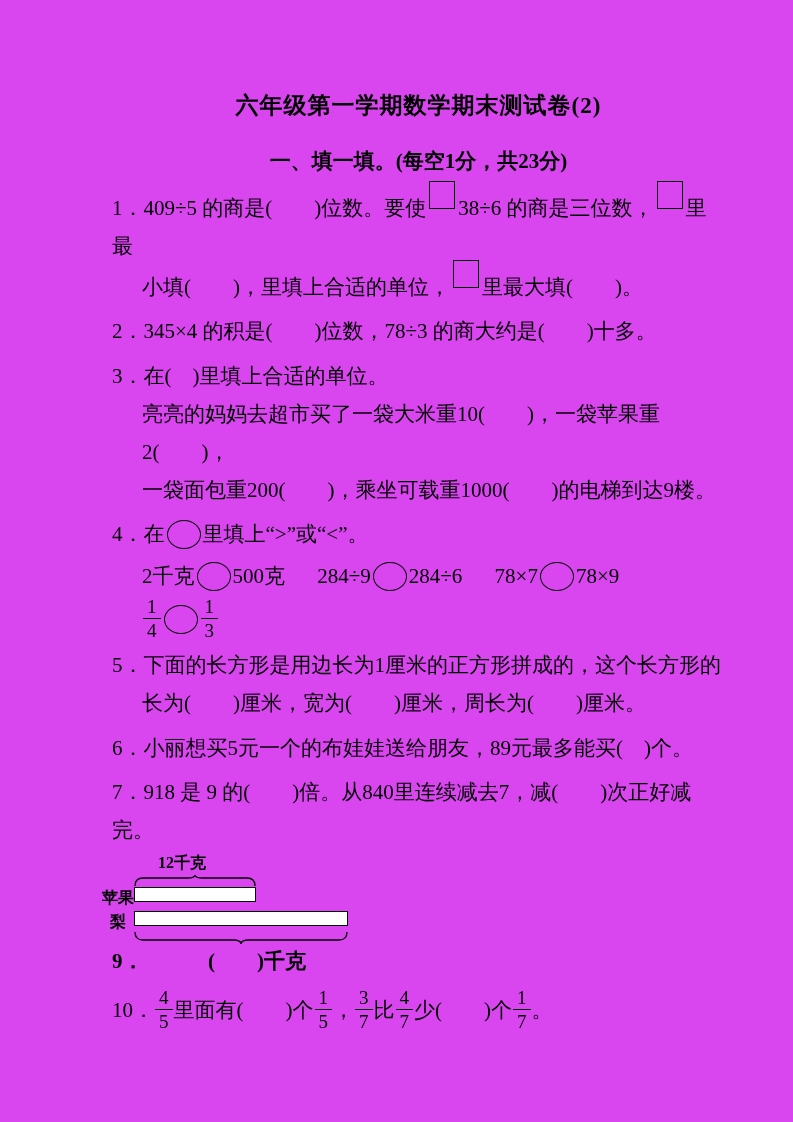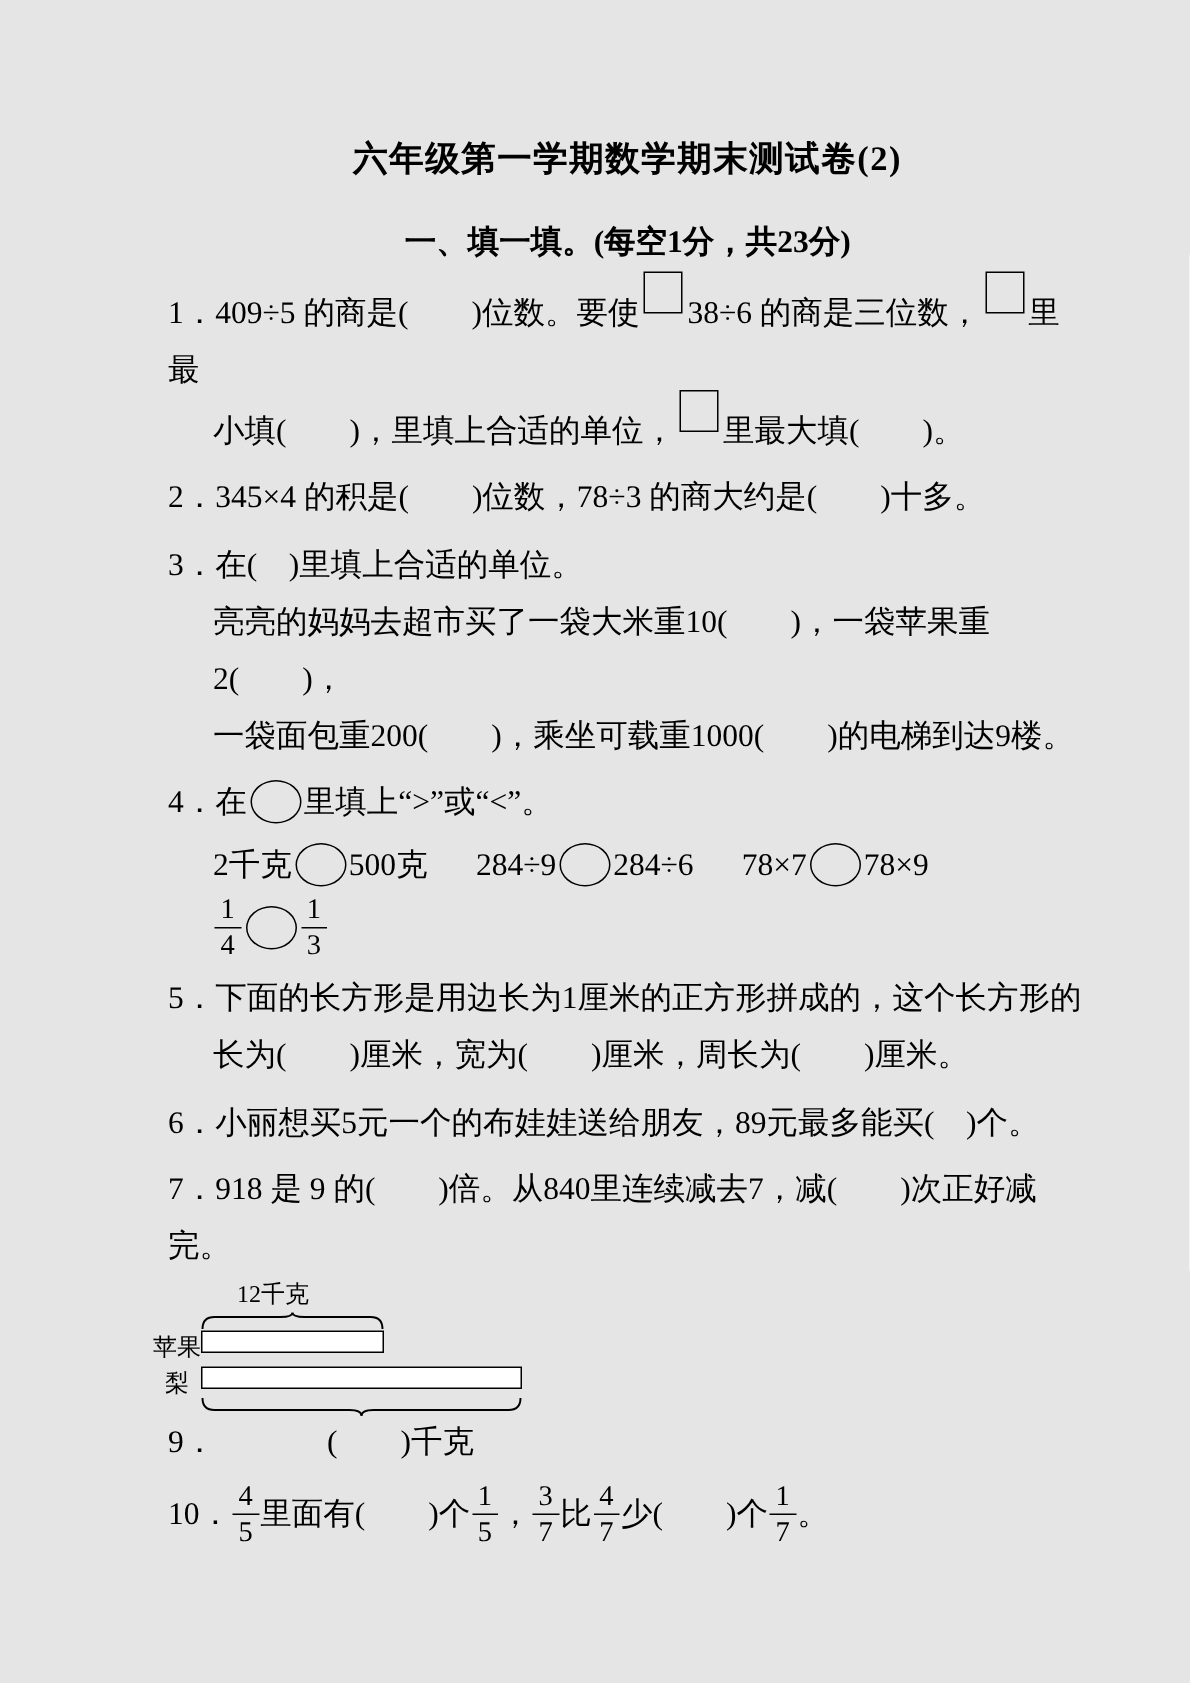--- a/index.html
+++ b/index.html
@@ -1,18 +1,18 @@
 <!DOCTYPE html>
 <html><head>
 <meta charset="utf-8">
 <style>
   * { margin:0; padding:0; box-sizing:border-box; }
   html,body { background:#ffffff; }
   .page {
-    width:793px; height:1122px; background:#e5e5e5; color:#000;
+    width:793px; height:1122px; background:#d946ef; color:#000;
     font-family:"Liberation Serif", serif;
     font-size:21px; position:relative;
     padding:90px 68px 0 112px;
     overflow:hidden;
   }
   .title { text-align:center; font-weight:bold; font-size:23px; margin-bottom:26px; letter-spacing:1px; }
   .section-heading { font-weight:bold; font-size:21px; margin:10px 0 12px 0;text-align:center; }
   .q { margin-bottom:7px; line-height:1.8; }
   .qline { line-height:1.8; }
   .cont { padding-left:30px; }
@@ -27,32 +27,32 @@
     vertical-align:middle; margin:0 2px; position:relative; top:-2px;
   }
   .cmp-group { margin-right:27px; white-space:nowrap; }
   .cmp-group:last-child { margin-right:0; }
   .frac { display:inline-block; vertical-align:-11px; text-align:center; line-height:1; font-size:19px; margin:0 1px; }
   .frac .fnum { display:block; border-bottom:1.5px solid #000; padding:1px 4px 2px; }
   .frac .fden { display:block; padding:2px 4px 0; }
   .q4-line { padding-top:4px; }
   .q10-line { padding-top:2px; }
   
-  .diagram { position:relative; height:120px; margin:2px 0 8px 0; }
+  .diagram { position:relative; height:120px; margin:2px 0 8px 0;font-weight:bold; }
   .d-topvalue { position:absolute; left:46px; top:-4px; font-size:16px; }
   .overbrace { position:absolute; left:22px; top:17px; }
   .d-label { font-size:16px; }
   .d-apple { position:absolute; left:-10px; top:31px;text-align:right; }
   .bar { border:1.5px solid #000; background:#fff; }
   .bar-apple { position:absolute; left:22px; top:30px; width:122px; height:15px; }
   .d-pear { position:absolute; left:-2px; top:55px; }
   .bar-pear { position:absolute; left:22px; top:54px; width:214px; height:15px; }
   .underbrace { position:absolute; left:22px; top:74px; }
   .d-qnum { position:absolute; left:0px; top:90px; }
-  .d-bottomvalue { position:absolute; left:106px; top:90px; }
+  .d-bottomvalue { position:absolute; left:96px; top:90px; }
 </style>
 </head>
 <body>
 
 <div class="page">
 
   <h1 class="title">六年级第一学期数学期末测试卷(2)</h1>
 
   <div class="section-heading">一、填一填。(每空1分，共23分)</div>
 

